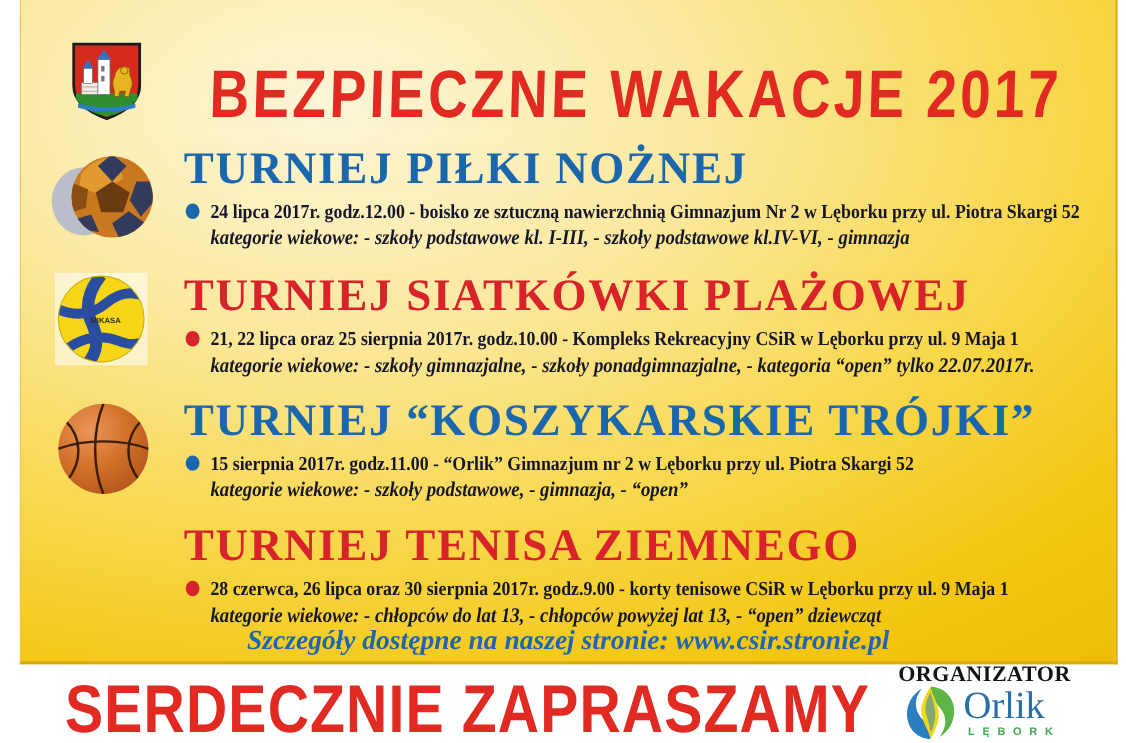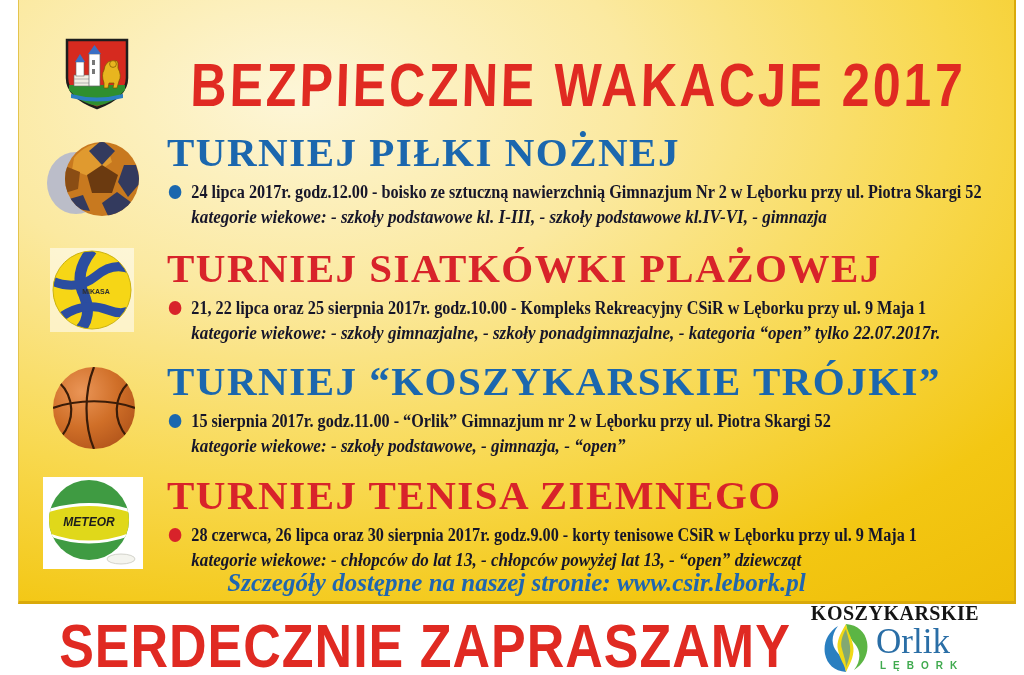--- a/index.html
+++ b/index.html
@@ -172,52 +172,34 @@
     </svg>
   </div>
   <div class="section" style="top:360px">
     <div class="sec-heading" style="color: rgb(27, 103, 174);">TURNIEJ “KOSZYKARSKIE TRÓJKI”</div>
     <div class="detail-line">
       <span class="bullet" style="background: rgb(27, 103, 174);"></span><span>15 sierpnia 2017r. godz.11.00 - “Orlik” Gimnazjum nr 2 w Lęborku przy ul. Piotra Skargi 52</span>
     </div>
     <div class="cat-line">kategorie wiekowe: - szkoły podstawowe, - gimnazja, - “open”</div>
   </div>
 
-  <div class="ball ball-tennis">
-    <svg width="100" height="92" viewBox="0 0 100 92">
-      <defs>
-          <clipPath id="tnclip">
-            <circle cx="46" cy="43" r="40"></circle>
-          </clipPath>
-        </defs>
-      <rect x="0" y="0" width="100" height="92" fill="#ffffff"></rect>
-      <circle cx="46" cy="43" r="40" fill="#3f9b42"></circle>
-      <g clip-path="url(#tnclip)">
-        <path d="M4 34 Q46 21 88 34 L88 57 Q46 73 4 57 Z" fill="#e0d81a"></path>
-        <path d="M4 34 Q46 21 88 34" fill="none" stroke="#ffffff" stroke-width="3"></path>
-        <path d="M4 57 Q46 73 88 57" fill="none" stroke="#ffffff" stroke-width="3"></path>
-      </g>
-      <text x="46" y="49" font-size="12" text-anchor="middle" fill="#1d1d1d" font-weight="bold" font-style="italic" font-family="Liberation Sans, sans-serif">METEOR</text>
-      <ellipse cx="78" cy="82" rx="14" ry="5" fill="#f4f4ee" stroke="#c9c9c0" stroke-width="0.8"></ellipse>
-    </svg>
-  </div>
   <div class="section" style="top:474px">
     <div class="sec-heading" style="color: rgb(216, 35, 42);">TURNIEJ TENISA ZIEMNEGO</div>
     <div class="detail-line">
       <span class="bullet" style="background: rgb(216, 35, 42);"></span><span>28 czerwca, 26 lipca oraz 30 sierpnia 2017r. godz.9.00 - korty tenisowe CSiR w Lęborku przy ul. 9 Maja 1</span>
     </div>
     <div class="cat-line">kategorie wiekowe: - chłopców do lat 13, - chłopców powyżej lat 13, - “open” dziewcząt</div>
   </div>
 
-  <div class="website-line" style="color: rgb(31, 102, 176);">Szczegóły dostępne na naszej stronie: www.csir.lebork.pl</div>
+  <div class="website-line" style="color: rgb(31, 102, 176);">Szczegóły dostępne na naszej stronie: www.csir.stronie.pl</div>
 </div>
 
 <div class="invitation" style="color: rgb(224, 42, 34);">SERDECZNIE ZAPRASZAMY</div>
 
-<div class="organizer-label">KOSZYKARSKIE</div>
+<div class="organizer-label">ORGANIZATOR</div>
 
 <div class="org-logo">
   <svg width="44" height="50" viewBox="0 0 44 50">
     <path d="M22 1 C34 2 41 9 43 19 C45 30 40 41 30 47 C37 38 37 28 31 21 C25 14 23 9 22 1 Z" fill="#5cb544"></path>
     <path d="M22 49 C10 48 3 41 1 31 C-1 20 4 9 14 3 C7 12 7 22 13 29 C19 36 21 41 22 49 Z" fill="#2a7fc0"></path>
     <path d="M22 1 C16 11 12 19 14 27 C16 37 21 42 22 49 C27 39 31 31 29 22 C27 12 23 8 22 1 Z" fill="#f0d916"></path>
     <path d="M22 6 C18 13 16 20 18 26 C20 34 22 38 22 44 C25 37 27 30 26 23 C25 15 23 11 22 6 Z" fill="#2a7fc0" opacity="0.55"></path>
   </svg>
 </div>
 <div class="org-name" style="color: rgb(42, 110, 166);">Orlik</div>

